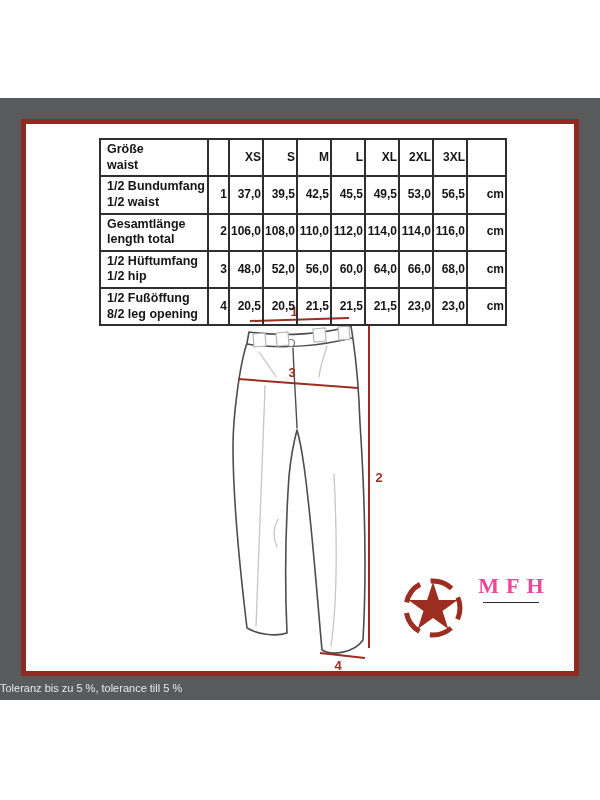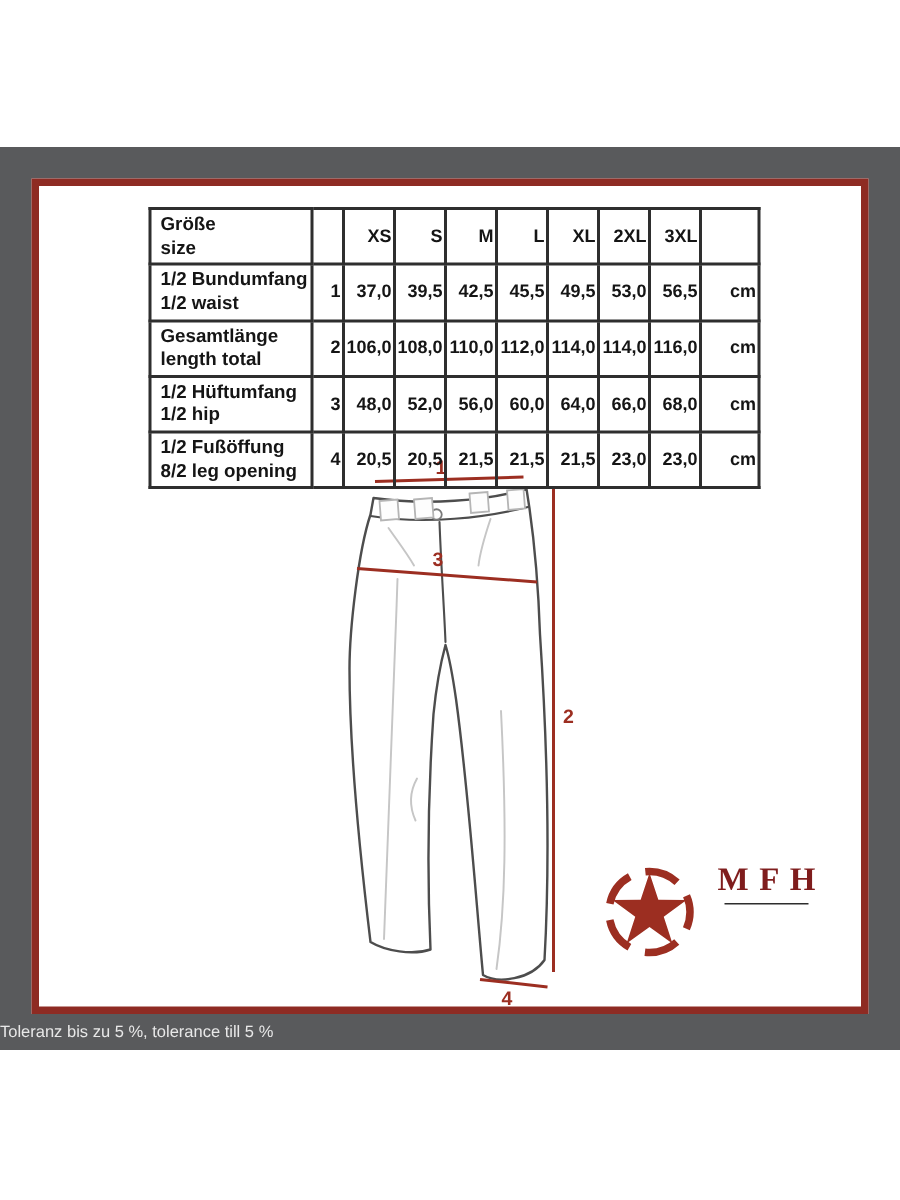--- a/index.html
+++ b/index.html
@@ -32,21 +32,21 @@
     text-align:left;padding-left:6px;font-size:12.5px;line-height:1.25;
   }
   table.size-table td.lbl span{display:block;}
 
   
   .logo-text{
     position:absolute;left:432px;top:450px;width:106px;text-align:center;
   }
   .logo-name{
     font-family:"Liberation Serif",serif;font-weight:700;font-size:22px;
-    letter-spacing:7px;padding-left:7px;color:#7f1d1d;line-height:24px;
+    letter-spacing:7px;padding-left:7px;color:#ec4899;line-height:24px;
   }
   .logo-divider{width:56px;height:1px;background:#2d2d2d;margin:4px auto 6px auto;}
   .logo-tagline{
     font:700 11px/13px "Liberation Sans",sans-serif;color:#1f1f1f;
     letter-spacing:0.2px;
   }
   .star-svg{position:absolute;left:374px;top:451px;width:66px;height:66px;}
 
   .tolerance{
     position:absolute;left:0;bottom:4px;width:100%;text-align:left;
@@ -129,21 +129,21 @@
           <col style="width:34px">
             <col style="width:34px">
             <col style="width:34px">
           <col style="width:34px">
             <col style="width:39px">
         </colgroup>
         <tbody>
             <tr>
           <td class="lbl">
             <span>Größe</span>
-            <span>size</span>
+            <span>waist</span>
           </td>
           <td></td>
           <td>XS</td>
           <td>S</td>
           <td>M</td>
           <td>L</td>
           <td>XL</td>
           <td>2XL</td>
           <td>3XL</td>
           <td></td>

